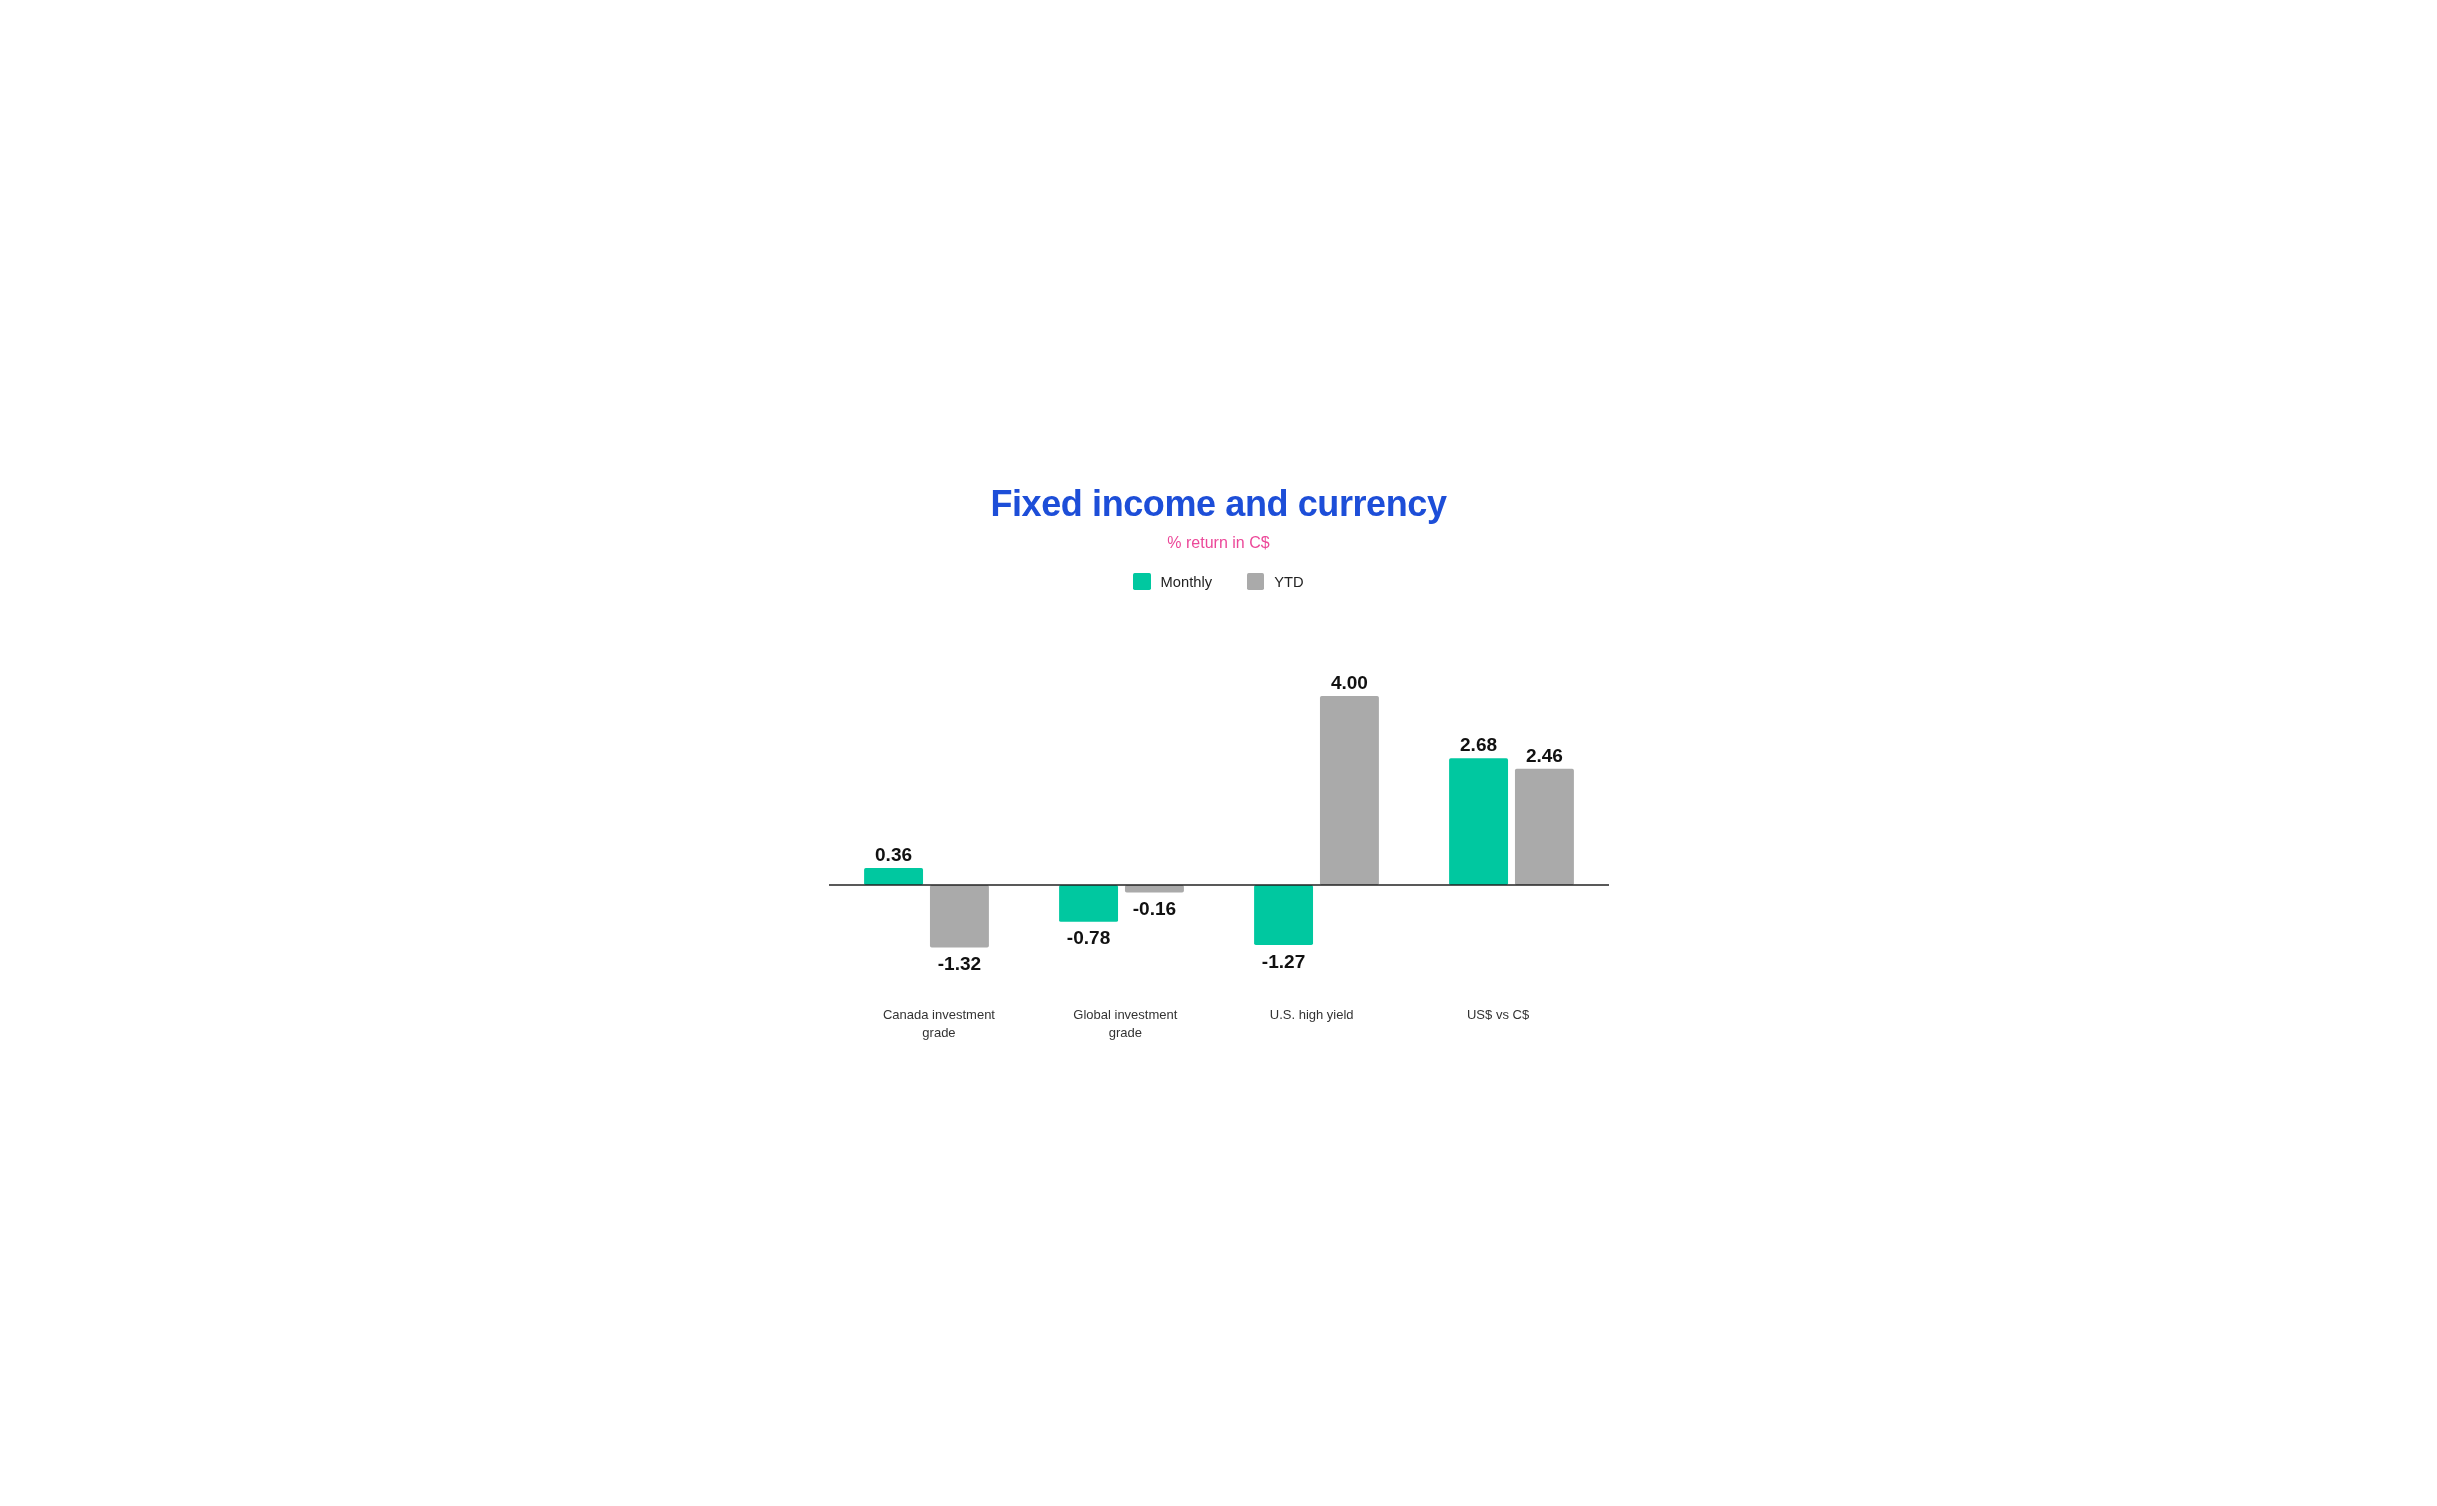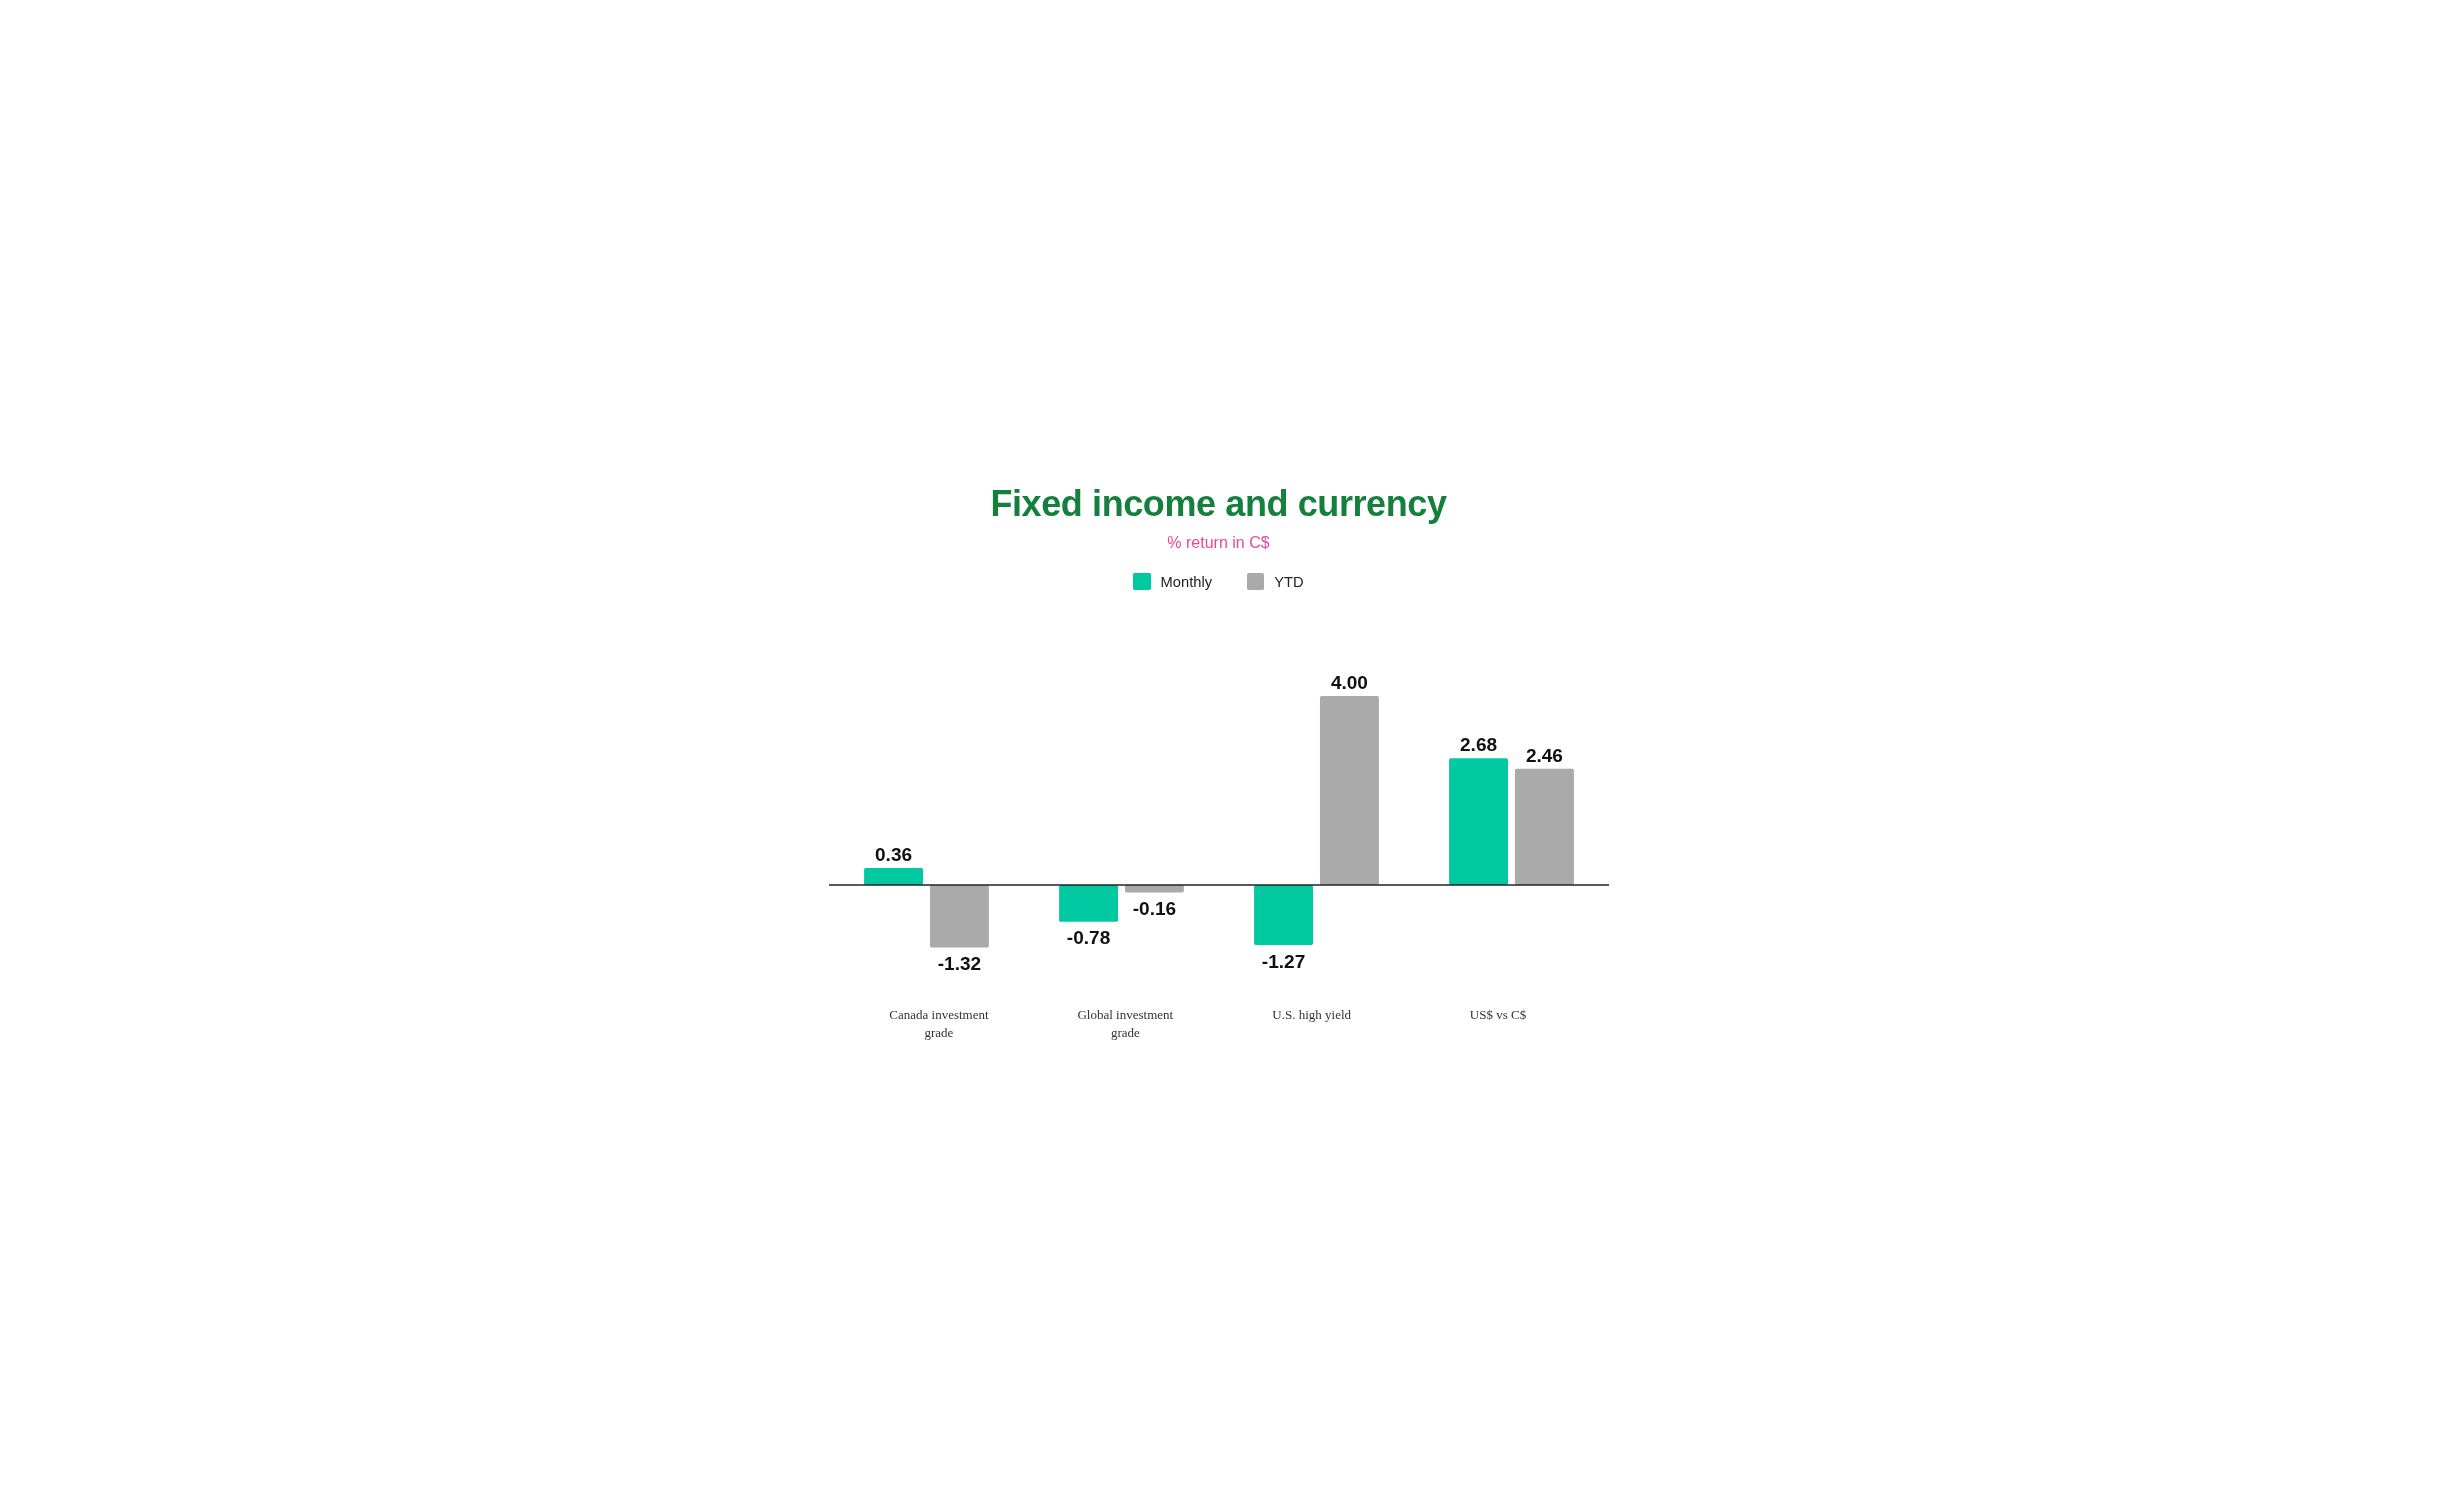--- a/index.html
+++ b/index.html
@@ -16,21 +16,21 @@
 
     .chart-container {
       width: 780px;
       max-width: 100%;
     }
 
     .chart-title {
       text-align: center;
       font-size: 36px;
       font-weight: 800;
-      color: #15803d;
+      color: #1d4ed8;
       margin-bottom: 8.7px;
       letter-spacing: -0.4px;
       margin-top: 20px;
     }
 
     .chart-subtitle {
       text-align: center;
       font-size: 16px;
       color: #ec4899;
       margin-bottom: 21px;
@@ -62,24 +62,23 @@
     .swatch-ytd { background: #aaaaaa; }
 
     
     svg.chart-svg {
       width: 100%;
       height: 364px;
     }
 
     .x-labels {
       display: flex;
-      justify-content: center;
+      justify-content: flex-start;
       padding: 0 17.3px;
       margin-top: 14px;
-      font-family: Liberation Serif, serif;
     }
 
     .x-label {
       flex: 1;
       text-align: center;
       font-size: 13px;
       color: #333;
       line-height: 1.4;
     }
   </style>

